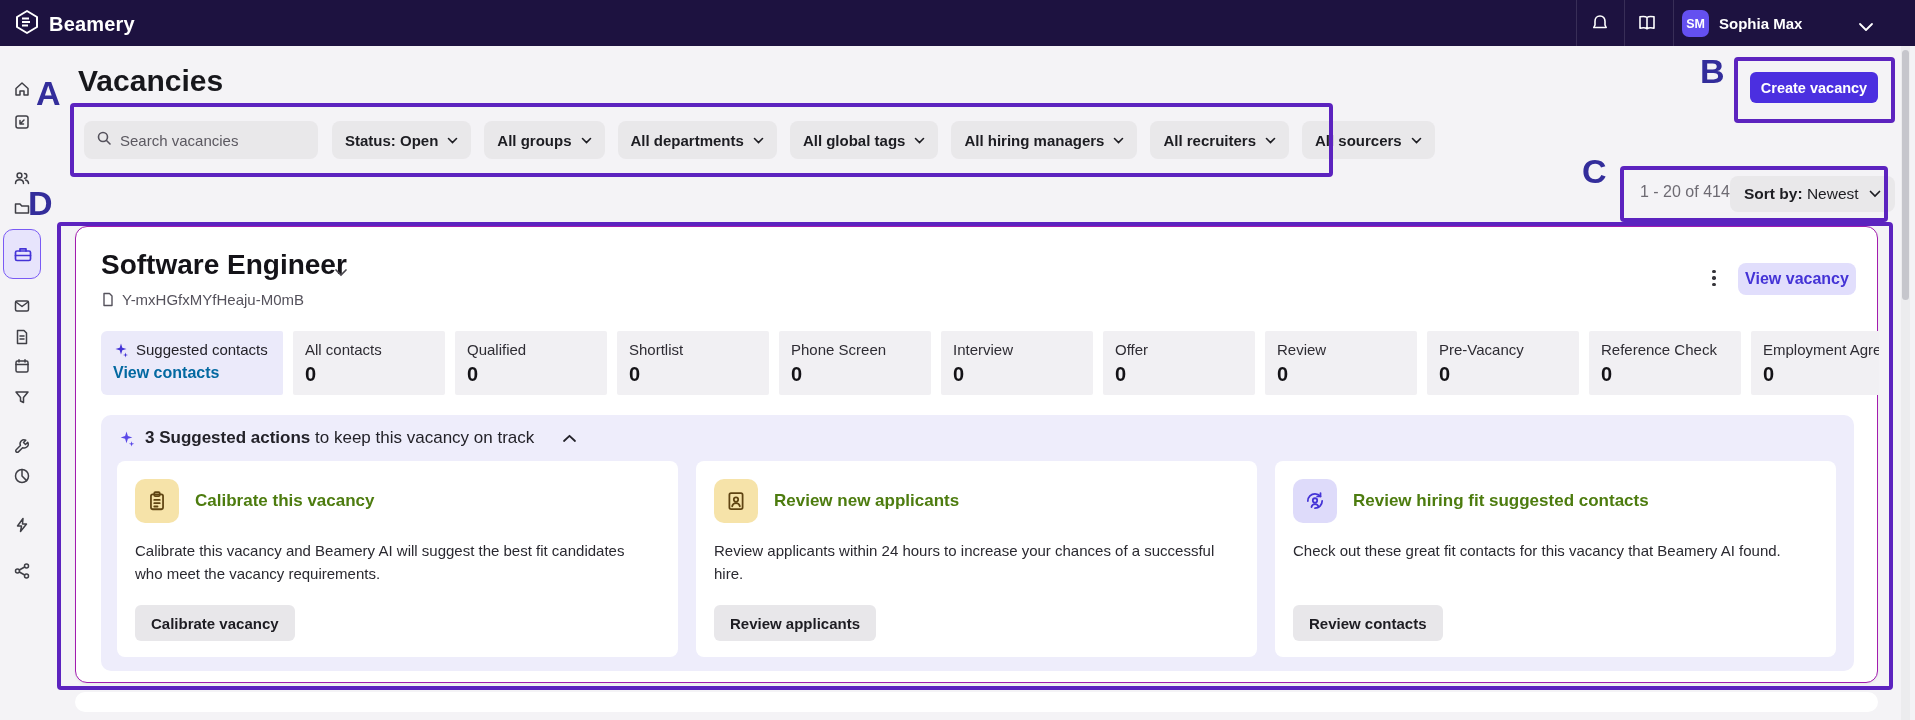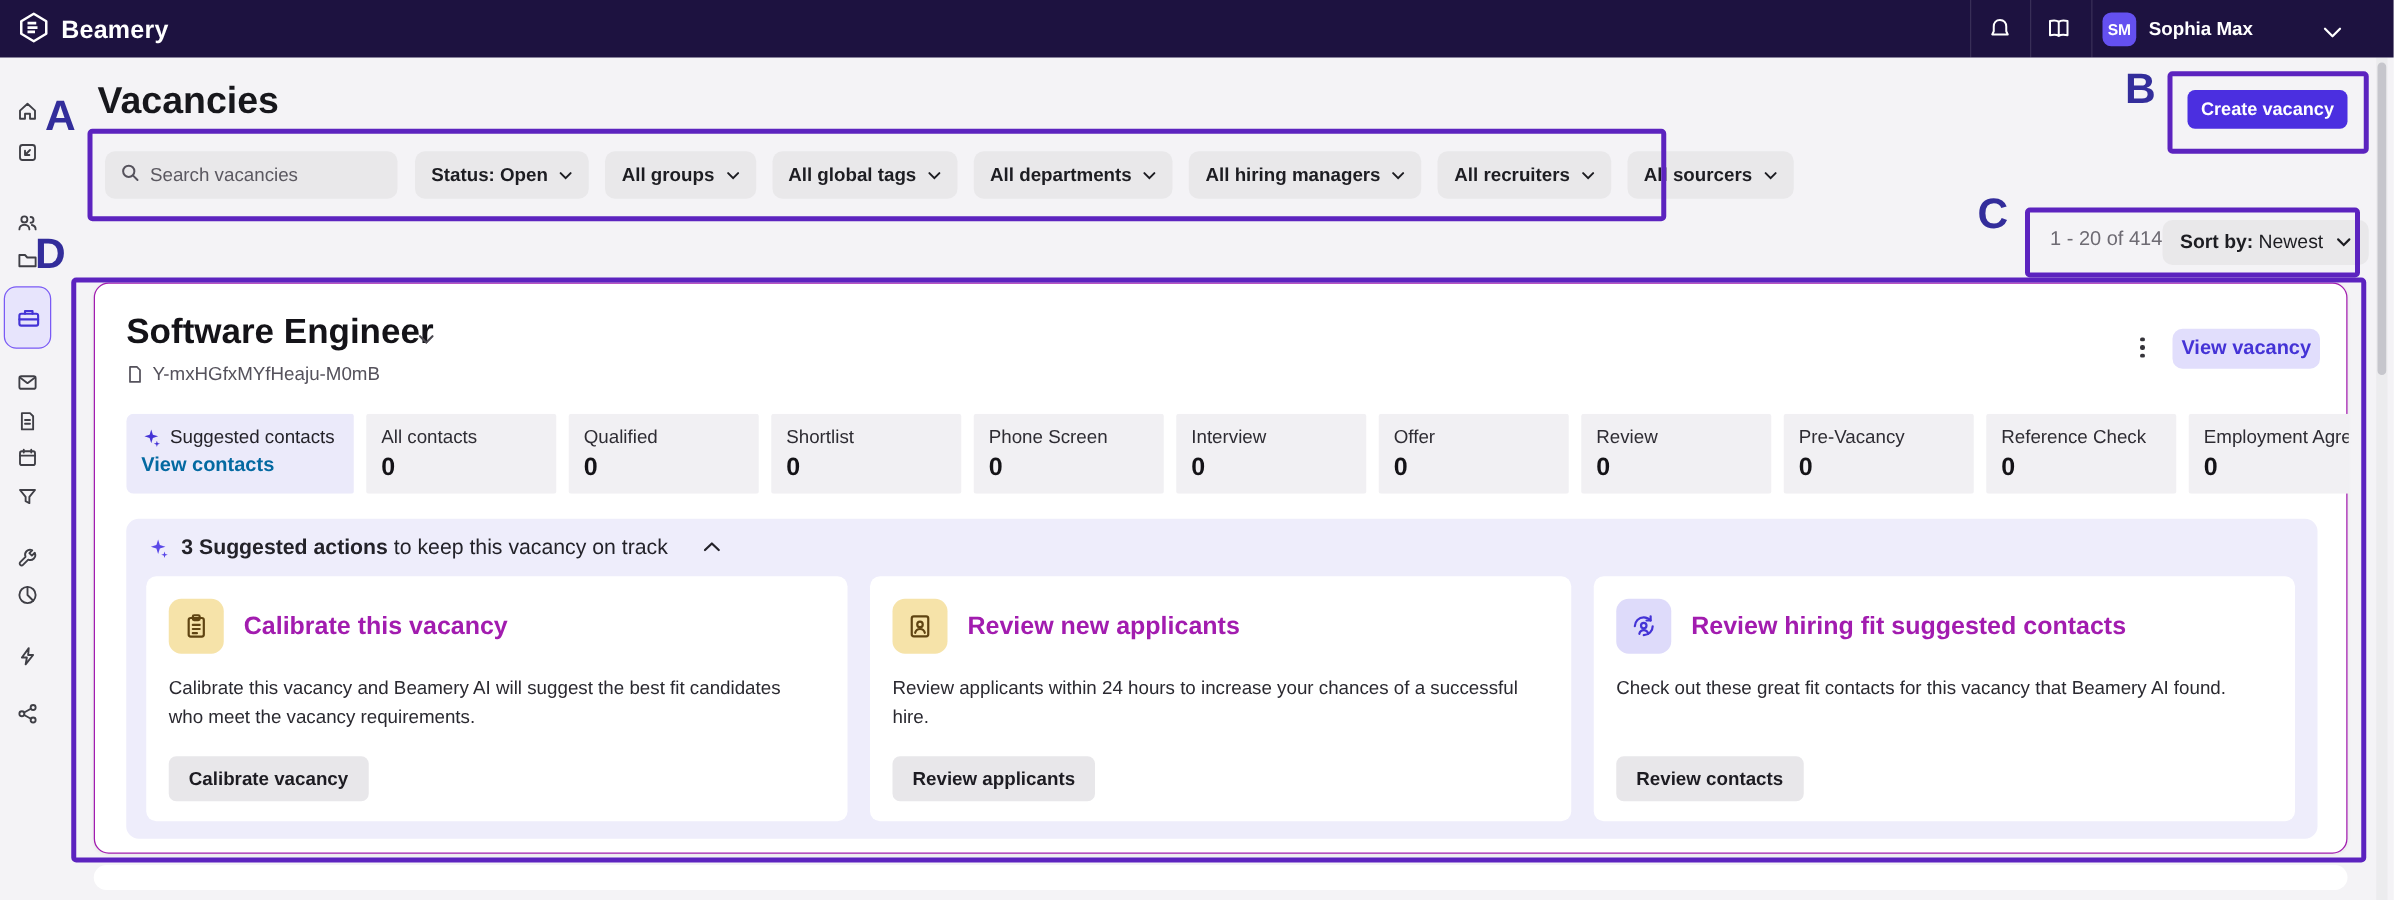--- a/index.html
+++ b/index.html
@@ -60,21 +60,21 @@
   .actions-bar { position:absolute; left:0; top:0; width:100%; height:46px; display:flex; align-items:center; gap:10px; padding:0 17px; cursor:pointer; }
   .actions-bar .t { font-size:17px; color:#232229; }
   .actions-bar .t b { font-weight:700; }
   .actions-bar .chev { margin-left:18px; }
   .action-cards { position:absolute; left:16px; top:46px; display:flex; gap:18px; }
   .acard { width:561px; height:196px; background:#fff; border-radius:8px; position:relative; padding:18px; }
   .acard .hd { display:flex; align-items:center; gap:16px; }
   .acard .ico { width:44px; height:44px; border-radius:10px; display:flex; align-items:center; justify-content:center; flex:0 0 44px; }
   .ico-yellow { background:#f6e3a9; }
   .ico-purple { background:#dedbfa; }
-  .acard .ttl { font-size:20px; font-weight:700; color:#a21caf; }
+  .acard .ttl { font-size:17px; font-weight:700; color:#4d7c0f; }
   .acard .body { margin-top:16px; font-size:15px; line-height:1.55; color:#2a2930; max-width:505px; }
   .acard .btn { position:absolute; left:18px; bottom:16px; height:36px; padding:0 16px; background:#e8e7ea; border:none; border-radius:6px; font-size:15px; font-weight:600; color:#1d1c22; font-family:inherit; cursor:pointer; }
 
   .next-card { position:absolute; left:75px; top:692px; width:1803px; height:20px; background:#fff; border-radius:10px; cursor:pointer; }
 
   
   .sb-track { position:absolute; left:1901px; top:46px; width:9px; height:674px; background:#ececee; }
   .sb-thumb { position:absolute; left:1902px; top:50px; width:7px; height:250px; background:#c6c6cc; border-radius:4px; cursor:pointer; }
 
   
@@ -218,27 +218,27 @@
         <path d="M1.5 1.5 L5.5 5.5 L9.5 1.5"></path>
       </svg>
     </div>
   <div class="chip">
       <span>All groups</span>
       <svg width="11" height="7" viewBox="0 0 11 7" fill="none" stroke="#1d1d22" stroke-width="1.6" stroke-linecap="round">
         <path d="M1.5 1.5 L5.5 5.5 L9.5 1.5"></path>
       </svg>
     </div>
   <div class="chip">
+      <span>All departments</span>
+      <svg width="11" height="7" viewBox="0 0 11 7" fill="none" stroke="#1d1d22" stroke-width="1.6" stroke-linecap="round">
+        <path d="M1.5 1.5 L5.5 5.5 L9.5 1.5"></path>
+      </svg>
+    </div>
+  <div class="chip">
       <span>All global tags</span>
-      <svg width="11" height="7" viewBox="0 0 11 7" fill="none" stroke="#1d1d22" stroke-width="1.6" stroke-linecap="round">
-        <path d="M1.5 1.5 L5.5 5.5 L9.5 1.5"></path>
-      </svg>
-    </div>
-  <div class="chip">
-      <span>All departments</span>
       <svg width="11" height="7" viewBox="0 0 11 7" fill="none" stroke="#1d1d22" stroke-width="1.6" stroke-linecap="round">
         <path d="M1.5 1.5 L5.5 5.5 L9.5 1.5"></path>
       </svg>
     </div>
   <div class="chip">
       <span>All hiring managers</span>
       <svg width="11" height="7" viewBox="0 0 11 7" fill="none" stroke="#1d1d22" stroke-width="1.6" stroke-linecap="round">
         <path d="M1.5 1.5 L5.5 5.5 L9.5 1.5"></path>
       </svg>
     </div>

